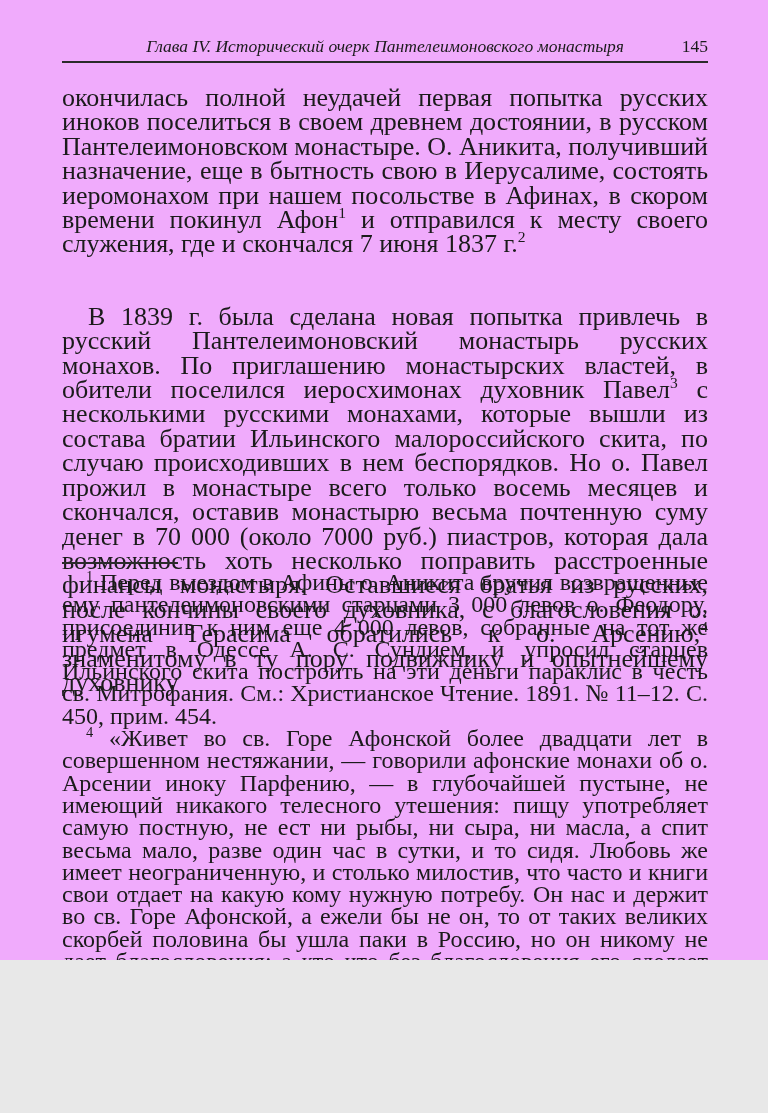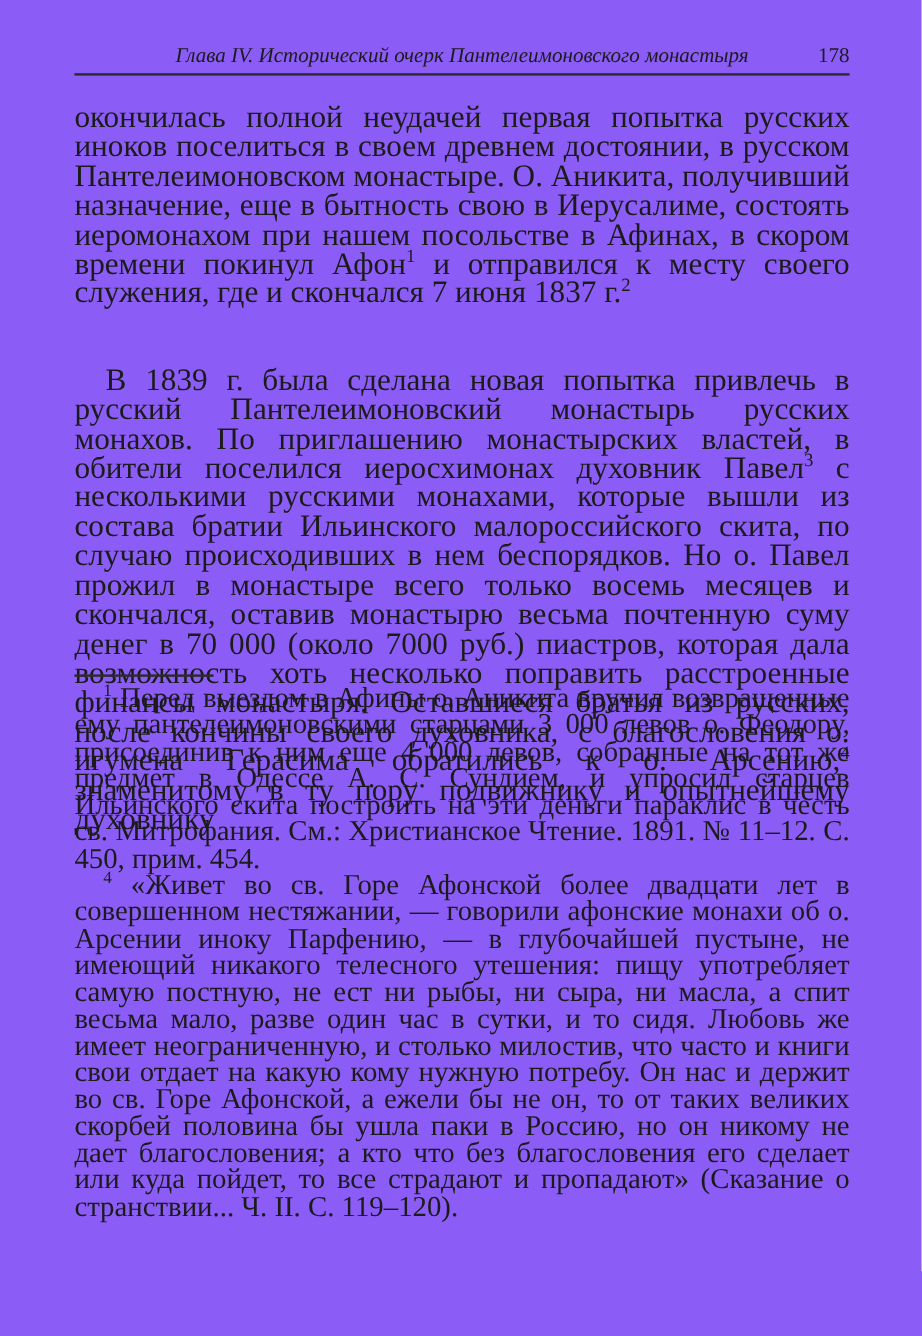--- a/index.html
+++ b/index.html
@@ -3,23 +3,23 @@
 <meta charset="utf-8">
 <style>
   html, body {
     margin: 0;
     padding: 0;
     background: #e8e8e8;
   }
   .page {
     position: relative;
     width: 768px;
-    height: 1113px;
+    height: 960px;
     margin: 0 auto;
-    background: #8b5cf6;
+    background: #f0abfc;
     color: #1b1b1b;
     font-family: "Liberation Serif", "DejaVu Serif", serif;
     overflow: hidden;
   }
   .running-head {
     position: absolute;
     top: 36px;
     left: 62px;
     width: 646px;
     display: flex;
@@ -98,21 +98,21 @@
     text-indent: 24px;
   }
 </style>
 </head>
 <body>
 
 <div class="page">
 
   <div class="running-head">
     <span class="running-title">Глава IV. Исторический очерк Пантелеимоновского монастыря</span>
-    <span class="page-number">178</span>
+    <span class="page-number">145</span>
   </div>
 
   <hr class="header-rule">
 
   <main class="main-text">
       <p class="">окончилась полной неудачей первая попытка русских иноков поселиться в своем древнем достоянии, в русском Пантелеимоновском монастыре. О. Аникита, получивший назначение, еще в бытность свою в Иерусалиме, состоять иеромонахом при нашем посольстве в Афинах, в скором времени покинул Афон<sup class="fn-ref">1</sup> и отправился к месту своего служения, где и скончался 7 июня 1837 г.<sup class="fn-ref">2</sup></p>
       <p class="indent">В 1839 г. была сделана новая попытка привлечь в русский Пантелеимоновский монастырь русских монахов. По приглашению монастырских властей, в обители поселился иеросхимонах духовник Павел<sup class="fn-ref">3</sup> с несколькими русскими монахами, которые вышли из состава братии Ильинского малороссийского скита, по случаю происходивших в нем беспорядков. Но о. Павел прожил в монастыре всего только восемь месяцев и скончался, оставив монастырю весьма почтенную суму денег в 70 000 (около 7000 руб.) пиастров, которая дала возможность хоть несколько поправить расстроенные финансы монастыря. Оставшиеся братья из русских, после кончины своего духовника, с благословения о. игумена Герасима обратились к о. Арсению,<sup class="fn-ref">4</sup> знаменитому в ту пору подвижнику и опытнейшему духовнику</p>
     </main>
 
   <hr class="footnote-rule">

